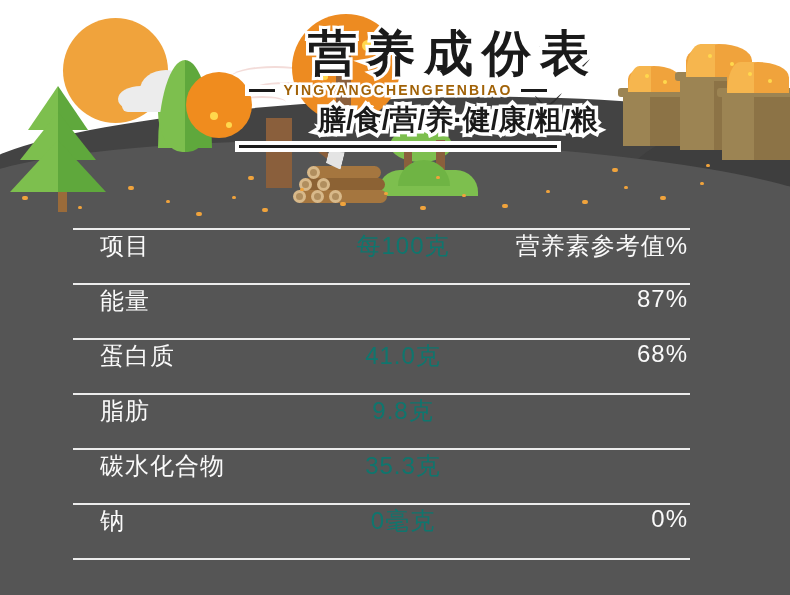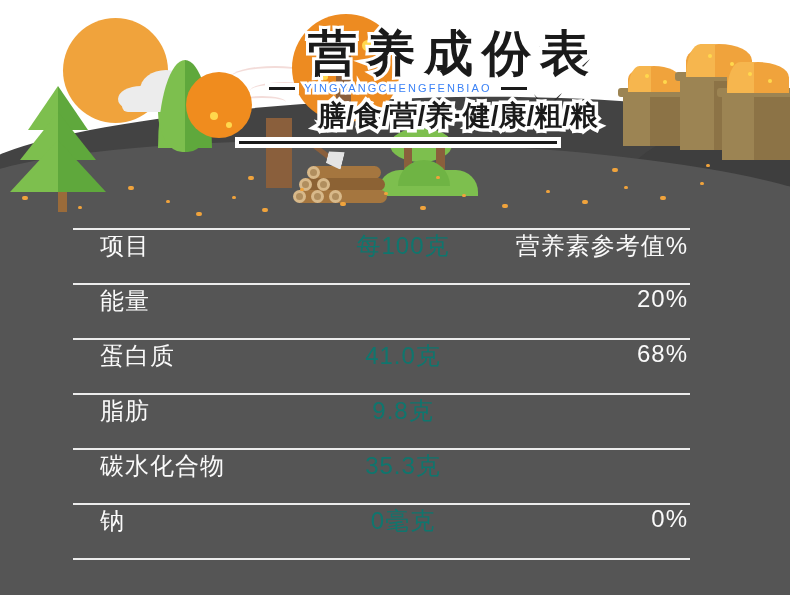--- a/index.html
+++ b/index.html
@@ -101,21 +101,21 @@
   .title-wrap{position:absolute;left:198px;top:22px;width:400px;height:130px;text-align:right;}
   .title-main{
     font-size:49px;font-weight:700;color:#1a1a1a;letter-spacing:9px;
     line-height:62px;white-space:nowrap;
     -webkit-text-stroke:6px #ffffff;paint-order:stroke fill;
     text-shadow:0 0 0 #fff;
   }
   .subrow{display:flex;align-items:center;justify-content:center;gap:9px;margin-top:-2px;position:relative;}
   .subrow .dash{width:26px;height:3px;background:#1a1a1a;
     box-shadow:0 0 0 4px #fff;}
-  .pinyin{font-size:11px;font-weight:400;letter-spacing:2.1px;color:#3b82f6;white-space:nowrap;
+  .pinyin{font-size:14px;font-weight:700;letter-spacing:2.1px;color:#a16207;white-space:nowrap;
     -webkit-text-stroke:5px #ffffff;paint-order:stroke fill;}
   .slogan{margin-top:3px;font-size:28px;font-weight:700;color:#1a1a1a;letter-spacing:0px;white-space:nowrap;
     -webkit-text-stroke:7px #ffffff;paint-order:stroke fill;}
   .title-rule{margin:6px auto 0;width:318px;height:3px;background:#1a1a1a;box-shadow:0 0 0 4px #fff;}
 
   
   .table{position:absolute;left:73px;top:228px;width:617px;}
   .trow{display:flex;align-items:flex-start;height:53px;border-top:2px solid #ECECEC;}
   .trow.last{border-bottom:2px solid #ECECEC;}
   .c-item{width:230px;padding-left:27px;box-sizing:border-box;color:#FAFAFA;font-size:24px;letter-spacing:1px;}
@@ -300,21 +300,21 @@
   <div class="table">
 
     <div class="trow header">
       <div class="c-item">项目</div>
       <div class="c-amt">每100克</div>
       <div class="c-nrv">营养素参考值%</div>
     </div>
 
     <div class="trow">
       <div class="c-item">能量</div>
-      <div class="c-nrv">20%</div>
+      <div class="c-nrv">87%</div>
     </div>
 
     <div class="trow">
       <div class="c-item">蛋白质</div>
       <div class="c-amt">41.0克</div>
       <div class="c-nrv">68%</div>
     </div>
 
     <div class="trow">
       <div class="c-item">脂肪</div>

